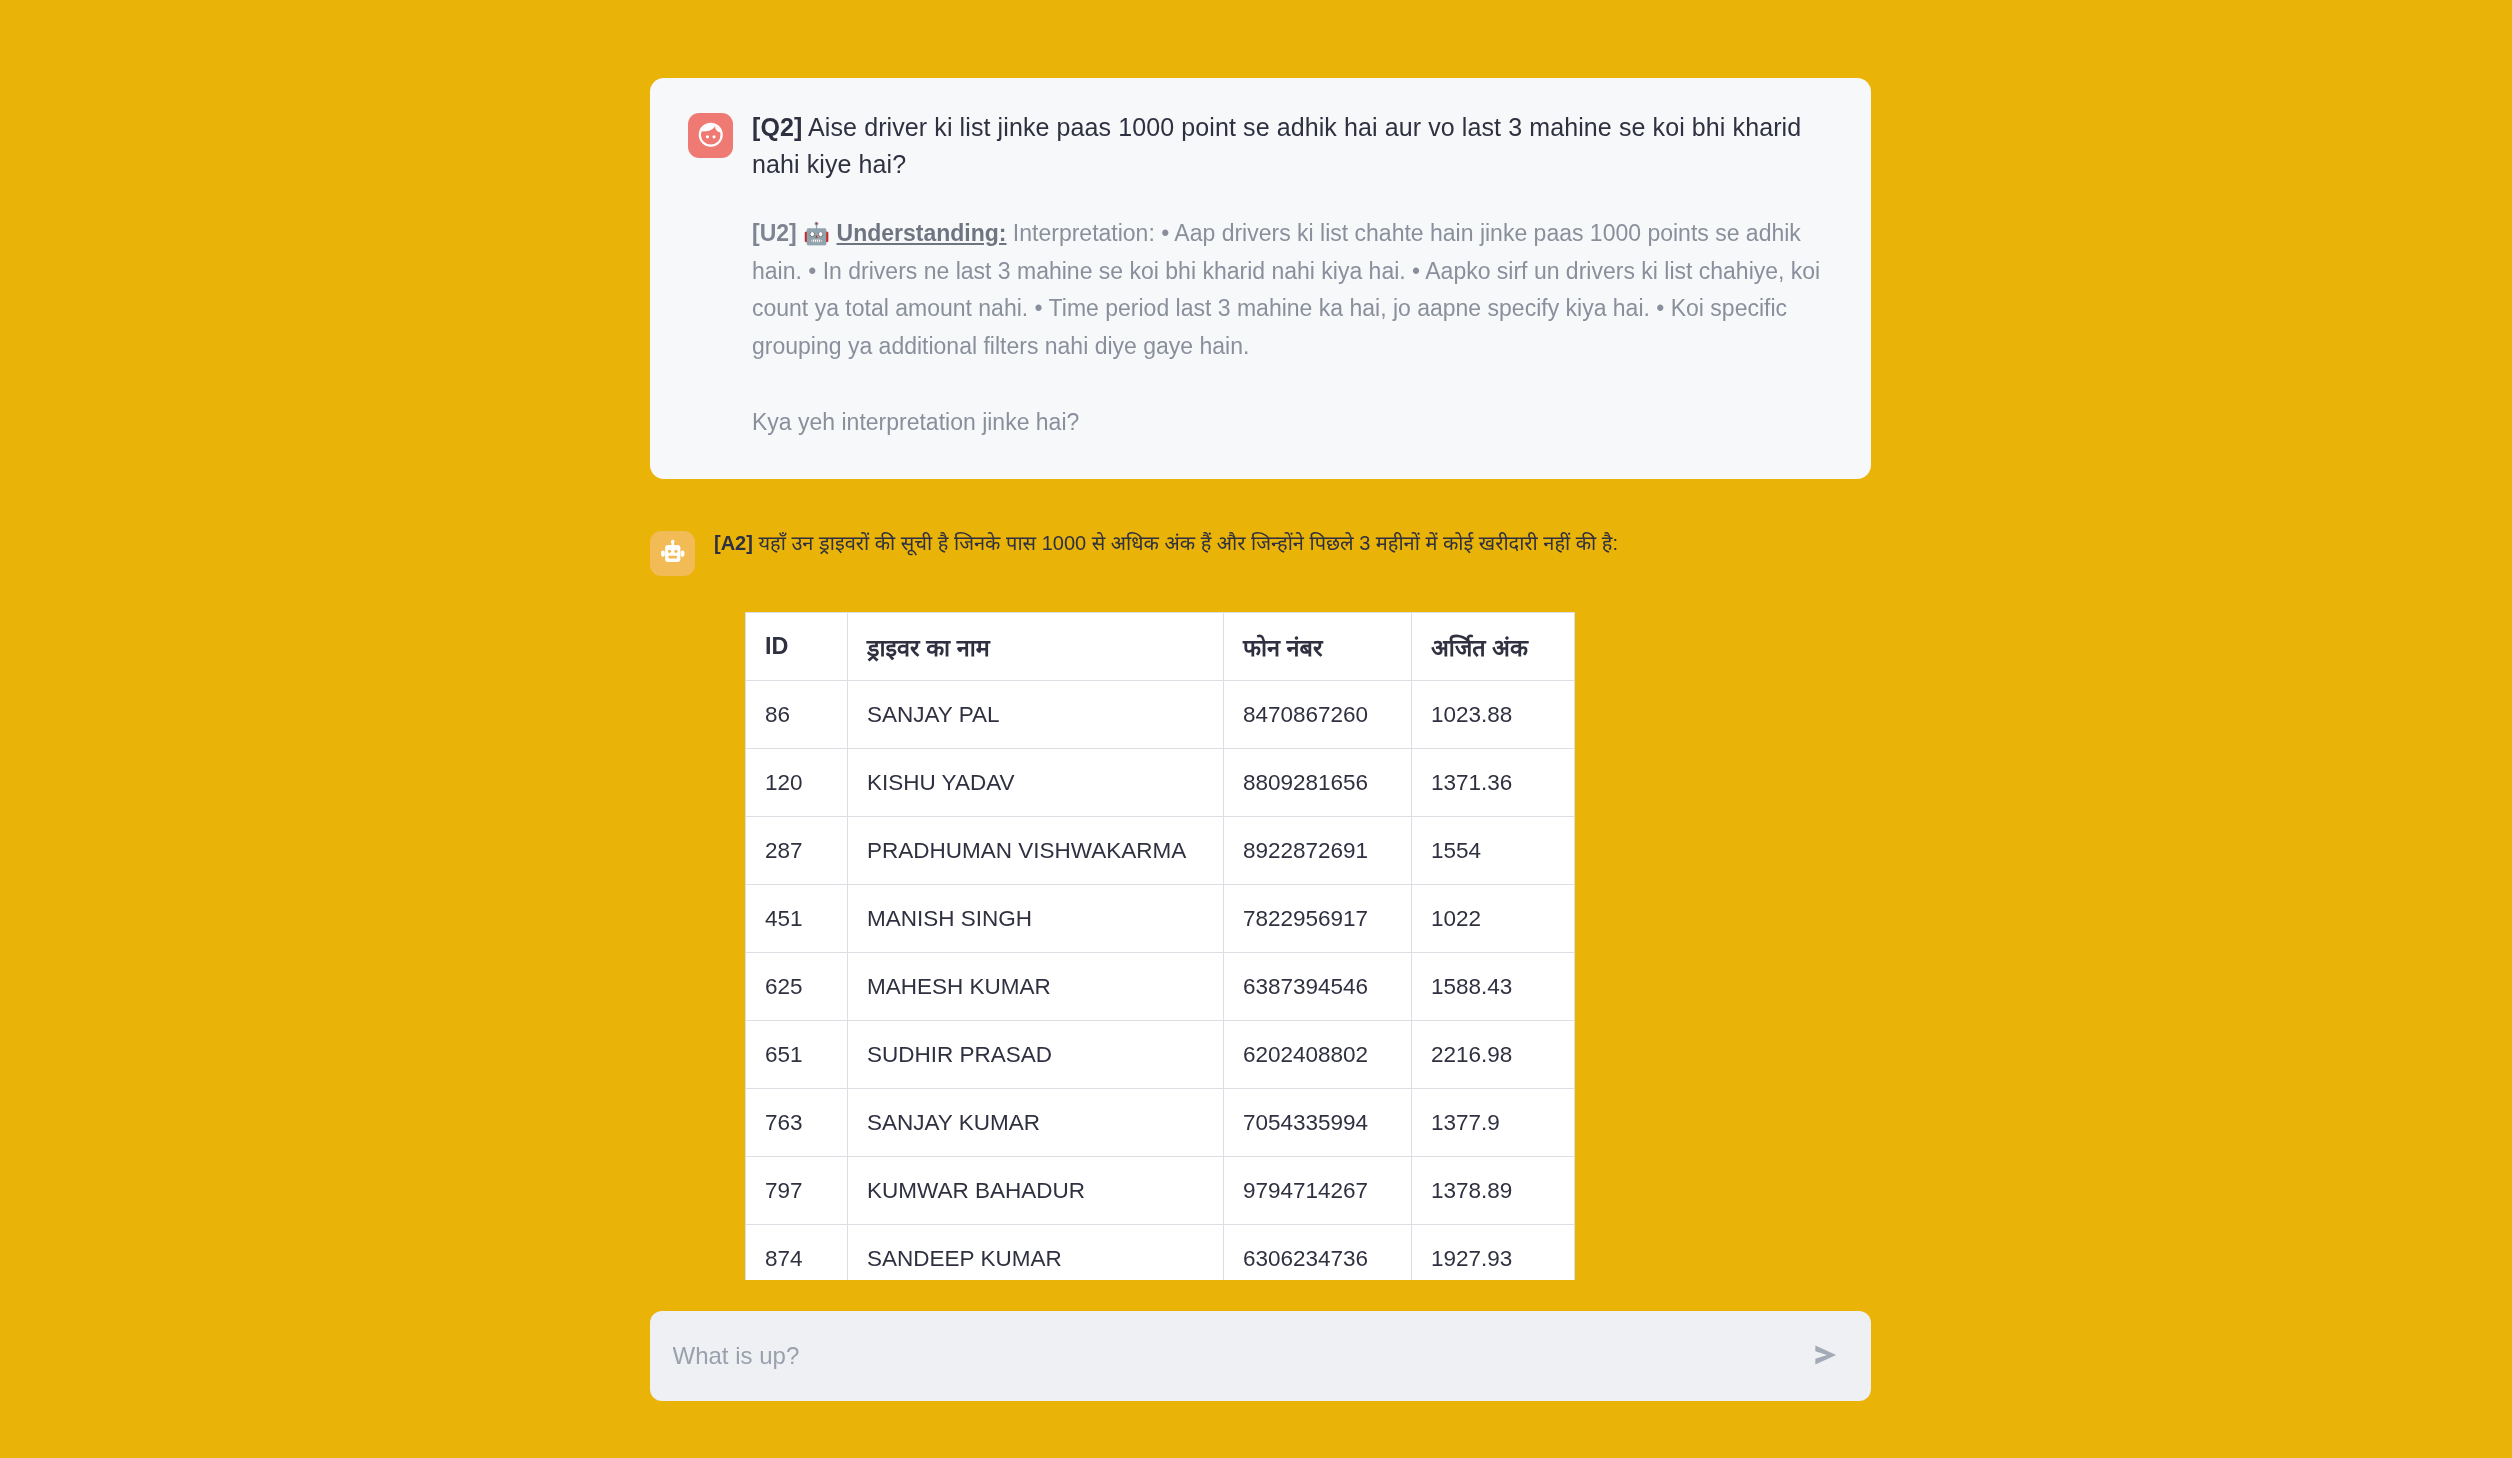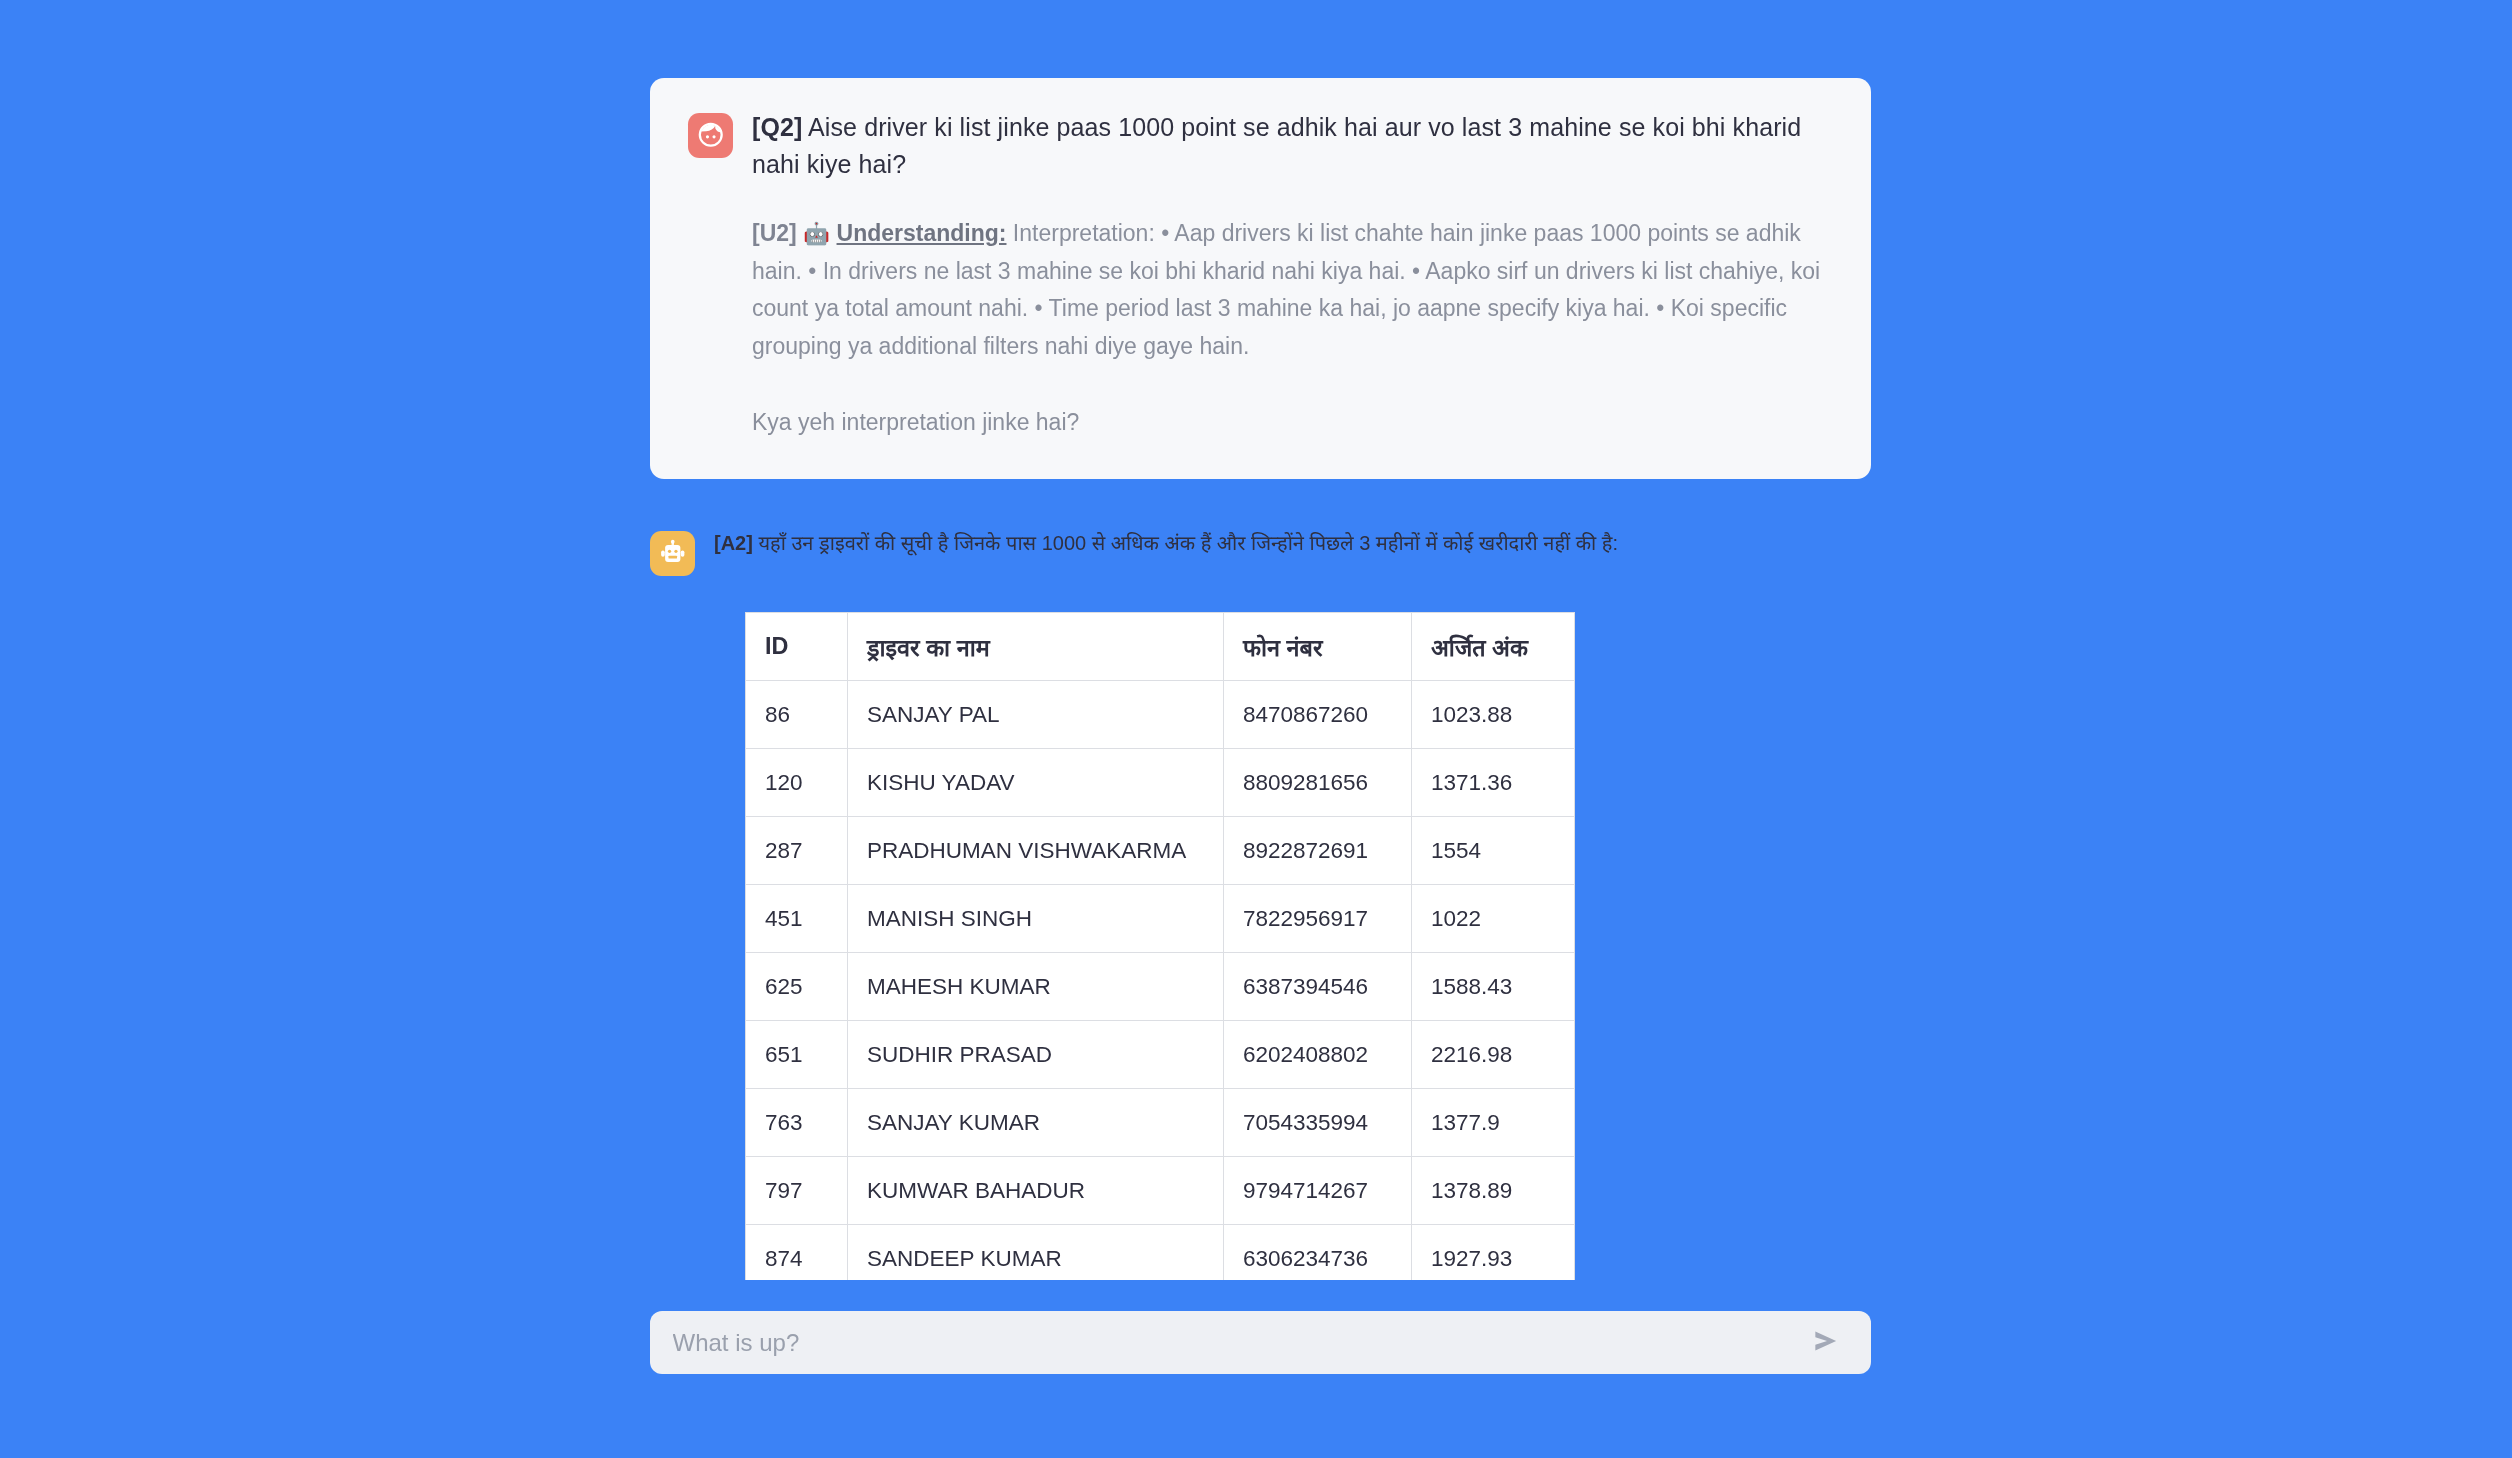--- a/index.html
+++ b/index.html
@@ -9,21 +9,21 @@
     height: 1459px;
     background: #ffffff;
     font-family: "Liberation Sans", "DejaVu Sans", sans-serif;
     overflow: hidden;
   }
 
   .app {
     position: relative;
     width: 2512px;
     height: 1459px;
-    background: #3b82f6;
+    background: #eab308;
   }
 
   
   .chat-column {
     position: absolute;
     left: 650px;
     top: 0px;
     width: 1221px;
     height: 1280px;
     overflow: hidden;
@@ -132,21 +132,21 @@
   col.c-name  { width: 376px; }
   col.c-phone { width: 188px; }
   col.c-pts   { width: 163px; }
 
   
   .composer {
     position: absolute;
     left: 650px;
     top: 1311px;
     width: 1221px;
-    height: 63px;
+    height: 90px;
     background: #eef0f4;
     border-radius: 12px;
     display: flex;
     align-items: center;
     padding: 0 22.5px 0 22.5px;
   }
 
   .composer-input {
     flex: 1 1 auto;
     border: none;

